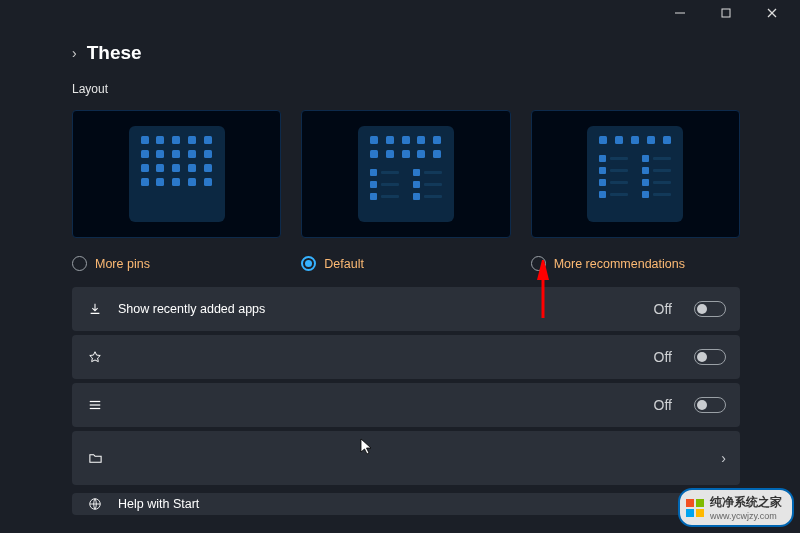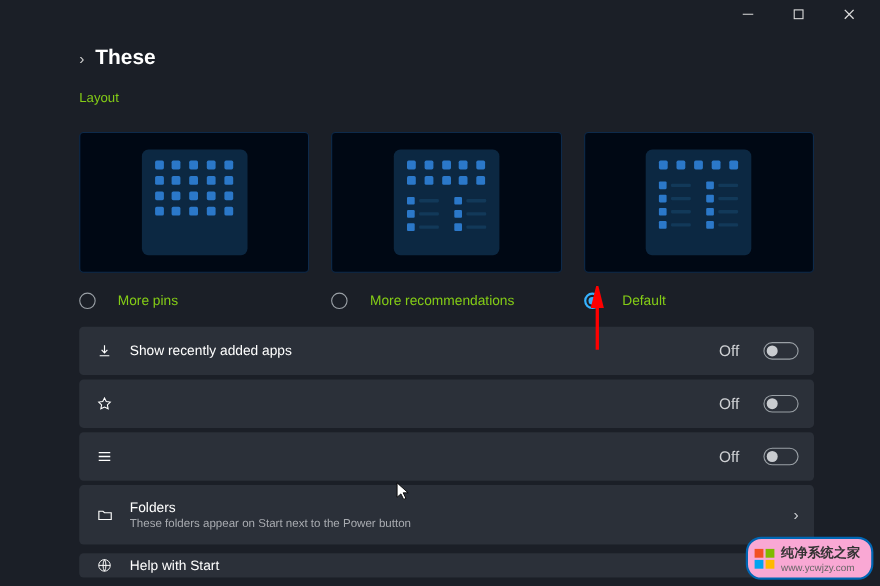--- a/index.html
+++ b/index.html
@@ -12,39 +12,39 @@
   }
   .titlebar {
     position: absolute; top: 0; right: 0; height: 26px;
     display: flex; align-items: center; gap: 18px; padding: 0 14px;
   }
   .titlebar .tbtn { width: 28px; height: 26px; display:flex; align-items:center; justify-content:center; color:#ddd; }
   .content { position:absolute; left:72px; top:42px; right:60px; bottom:0; }
   .breadcrumb { font-size:19px; font-weight:400; display:flex; align-items:center; gap:10px; color:#e6e6e6;}
   .breadcrumb .current { font-weight:600; color:#fff; }
   .breadcrumb .chev { color:#ccc; font-size:14px;}
-  .section-label { font-size:12px; color:#84cc16; margin-top:18px; margin-bottom:24px; }
+  .section-label { font-size:12px; color:#e5e5e5; margin-top:18px; margin-bottom:14px; }
   .layouts { display:flex; gap:20px; }
   .layout-card {
     width: 210px; height: 128px; background:#000814; border:1px solid #0d2a4b; border-radius:4px;
     display:flex; align-items:center; justify-content:center;
   }
   .start-panel {
     width: 96px; height: 96px; background:#0c2842; border-radius:6px;
     padding:10px 12px; display:flex; flex-direction:column;
   }
   .pin-grid { display:grid; grid-template-columns: repeat(5, 1fr); gap:6px 7px; }
   .pin { width:8px; height:8px; background:#2b78c9; border-radius:1.5px; }
   .sep { height:1px; background:transparent; margin:5px 0;}
   .rec-row { display:flex; align-items:center; gap:4px; margin-bottom:5px;}
   .rec-sq { width:7px; height:7px; background:#2b78c9; border-radius:1px; }
   .rec-bar { width:18px; height:3px; background:#123959; border-radius:1px; }
   .rec-cols { display:flex; gap:14px; }
   .radios { display:flex; gap:20px; margin-top:18px; margin-bottom:16px;}
-  .radio-item { width:210px; display:flex; align-items:flex-start; gap:20px; font-size:12.5px; color:#84cc16;}
+  .radio-item { width:210px; display:flex; align-items:center; gap:8px; font-size:12.5px; color:#fdba74;}
   .radio { width:15px; height:15px; border:1.5px solid #9aa0a6; border-radius:50%; display:inline-flex; align-items:center; justify-content:center;}
   .radio.selected { border-color:#36b2ff; border-width:2px;}
   .radio.selected::after { content:""; width:7px; height:7px; background:#36b2ff; border-radius:50%; }
   .rows { display:flex; flex-direction:column; gap:4px; }
   .row {
     background:#2b3039; border-radius:4px; height:44px;
     display:flex; align-items:center; padding:0 14px; gap:14px;
   }
   .row.tall { height:54px; }
   .row .icon { width:18px; display:flex; align-items:center; justify-content:center; color:#fff; }
@@ -55,21 +55,21 @@
   .toggle { width:32px; height:16px; border:1px solid #9aa0a6; border-radius:10px; position:relative; background:transparent;}
   .toggle::after { content:""; position:absolute; left:2px; top:2px; width:10px; height:10px; border-radius:50%; background:#c9ccd0;}
   .chev-right { color:#c9ccd0; font-size:14px; }
   .row.partial { height:22px; margin-top:4px;}
   
   .arrow-svg { position:absolute; left:528px; top:260px; pointer-events:none; }
   
   .cursor { position:absolute; left:360px; top:438px; pointer-events:none; }
   
   .wm {
-    position:absolute; right:6px; bottom:6px; background:#f9a8d4; border:2px solid #0066b3; border-radius:14px;
+    position:absolute; right:6px; bottom:6px; background:#e5e5e5; border:2px solid #0066b3; border-radius:14px;
     padding:4px 10px 4px 6px; display:flex; align-items:center; gap:6px; font-size:12px; color:#333;
   }
   .wm-logo { width:18px; height:18px; display:grid; grid-template-columns:1fr 1fr; grid-template-rows:1fr 1fr; gap:2px;}
   .wm-logo span:nth-child(1){background:#f25022;} .wm-logo span:nth-child(2){background:#7fba00;}
   .wm-logo span:nth-child(3){background:#00a4ef;} .wm-logo span:nth-child(4){background:#ffb900;}
   .wm-sub { font-size:9px; color:#666; }
 </style>
 </head>
 <body>
 
@@ -228,26 +228,26 @@
       </div>
     </div>
   </div>
 
   <div class="radios">
     <div class="radio-item">
       <span class="radio"></span>
       <span>More pins</span>
     </div>
     <div class="radio-item">
+      <span class="radio selected"></span>
+      <span>Default</span>
+    </div>
+    <div class="radio-item">
       <span class="radio"></span>
       <span>More recommendations</span>
-    </div>
-    <div class="radio-item">
-      <span class="radio selected"></span>
-      <span>Default</span>
     </div>
   </div>
 
   <div class="rows">
     <div class="row">
       <span class="icon">
         <svg width="14" height="14" viewBox="0 0 16 16" fill="none" stroke="#fff" stroke-width="1.2">
             <path d="M8 2v8M5 7l3 3 3-3M3 13h10"></path>
           </svg>
       </span>
@@ -280,24 +280,20 @@
       <span class="state">Off</span>
       <span class="toggle"></span>
     </div>
 
     <div class="row tall">
       <span class="icon">
         <svg width="15" height="15" viewBox="0 0 16 16" fill="none" stroke="#fff" stroke-width="1.1">
             <path d="M2 4h4l1.5 1.5H14V12H2z"></path>
           </svg>
       </span>
-      <div>
-        <div class="label">Folders</div>
-        <div class="sub">These folders appear on Start next to the Power button</div>
-      </div>
       <span class="spacer"></span>
       <span class="chev-right">›</span>
     </div>
 
     <div class="row partial">
       <span class="icon">
         <svg width="14" height="14" viewBox="0 0 16 16" fill="none" stroke="#fff" stroke-width="1">
             <circle cx="8" cy="8" r="6"></circle>
             <path d="M2 8h12M8 2c2 2.5 2 9.5 0 12M8 2c-2 2.5-2 9.5 0 12"></path>
           </svg>

